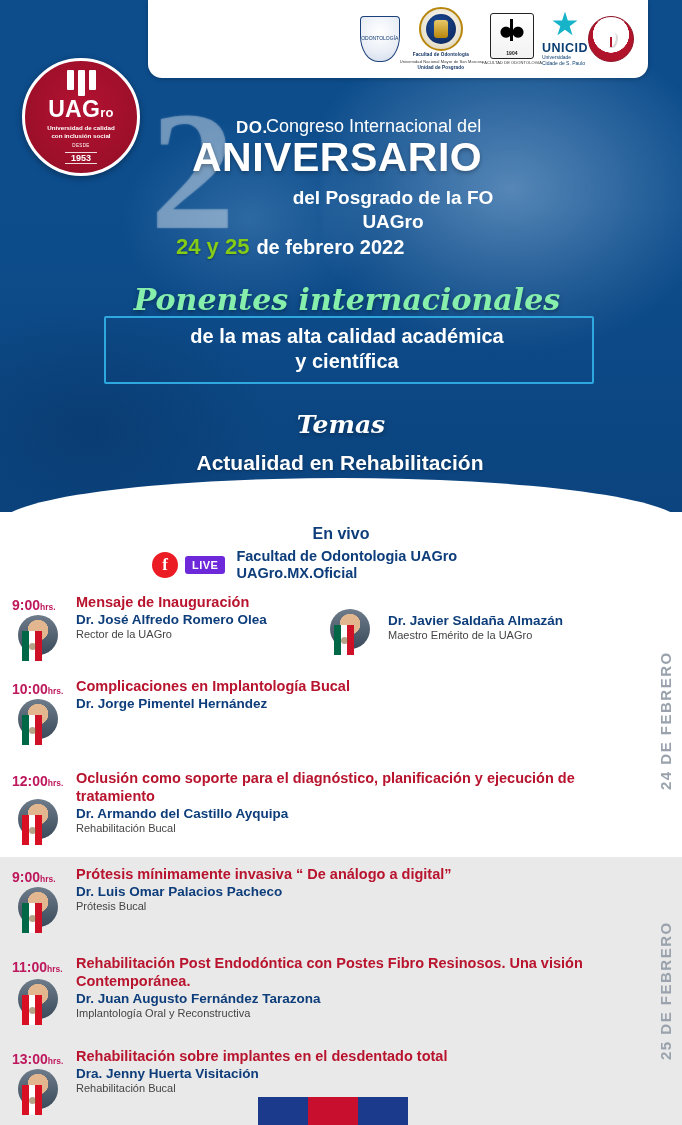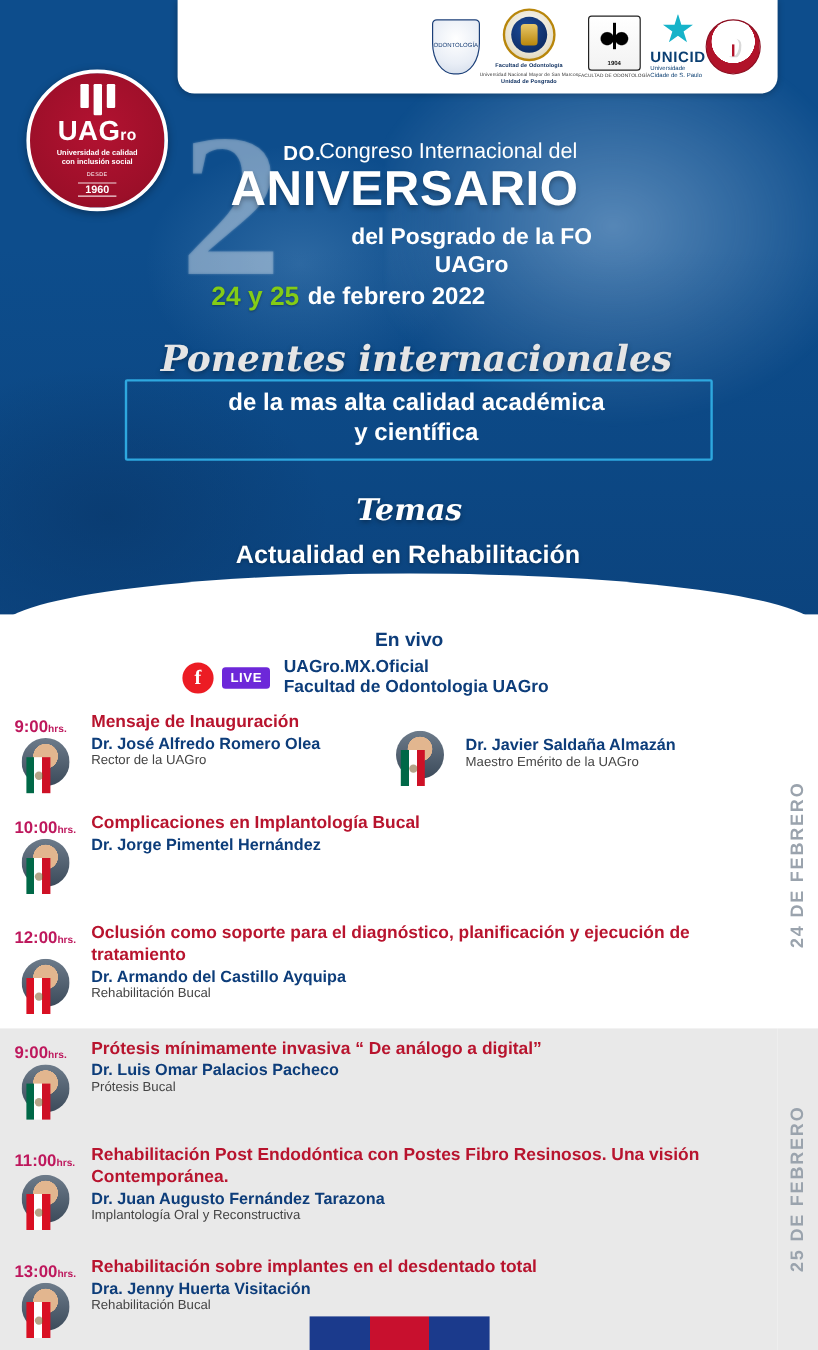--- a/index.html
+++ b/index.html
@@ -180,21 +180,21 @@
   
   .ponentes-box {
     position: absolute; left: 104px; top: 316px; width: 490px; height: 68px;
     border: 2px solid #2ea8df;
     border-radius: 2px;
   }
   .ponentes-script {
     position: absolute; left: 132px; top: 282px; width: 430px;
     font-family: "DejaVu Serif", serif;
     font-style: italic; font-weight: bold;
-    font-size: 30px; color: #e5e5e5; text-align: center;
+    font-size: 30px; color: #86efac; text-align: center;
     text-shadow: 0 2px 4px rgba(0,0,0,.35);
   }
   .ponentes-sub {
     position: absolute; left: 112px; top: 324px; width: 470px;
     text-align: center; color: #fff; font-size: 20px; font-weight: bold;
     line-height: 25px;
   }
 
   
   .temas-title {
@@ -335,21 +335,21 @@
 
 <div class="uagro-seal">
   <div class="seal-bars">
       <i></i>
       <i class="mid"></i>
       <i></i>
     </div>
   <div class="seal-title">UAG<span>ro</span></div>
   <div class="seal-sub">Universidad de calidad<br>con inclusión social</div>
   <div class="seal-since">DESDE</div>
-  <div class="seal-year">1960</div>
+  <div class="seal-year">1953</div>
 </div>
 
 <div class="big2">2</div>
 <div class="head-do">DO.</div>
 <div class="head-congreso">Congreso Internacional del</div>
 <div class="head-aniv">ANIVERSARIO</div>
 <div class="head-posgrado">del Posgrado de la FO<br>UAGro</div>
 <div class="head-fecha-box">
   <div class="head-fecha-num">24 y 25</div>
   <div class="head-fecha-rest">de febrero 2022</div>
@@ -362,22 +362,22 @@
 <div class="temas-title">Temas</div>
 <div class="temas-text">Actualidad en Rehabilitación<br>e Implantología Bucal</div>
 
 <div class="body-white"></div>
 
 <div class="envivo-title">En vivo</div>
 <div class="envivo-row">
   <div class="fb-icon">f</div>
   <div class="live-badge">LIVE</div>
   <div class="envivo-lines">
+    <div>Facultad  de Odontologia UAGro</div>
     <div>UAGro.MX.Oficial</div>
-    <div>Facultad  de Odontologia UAGro</div>
   </div>
 </div>
 
 <div class="sched day1">
 
   <div class="slot" style="height:86px;">
     <div class="slot-time" style="top:12px;"><span>9:00</span><span class="hrs">hrs.</span></div>
     <div class="slot-photo" style="left:18px; top:30px;">
         <div class="photo-face"></div>
       </div>

